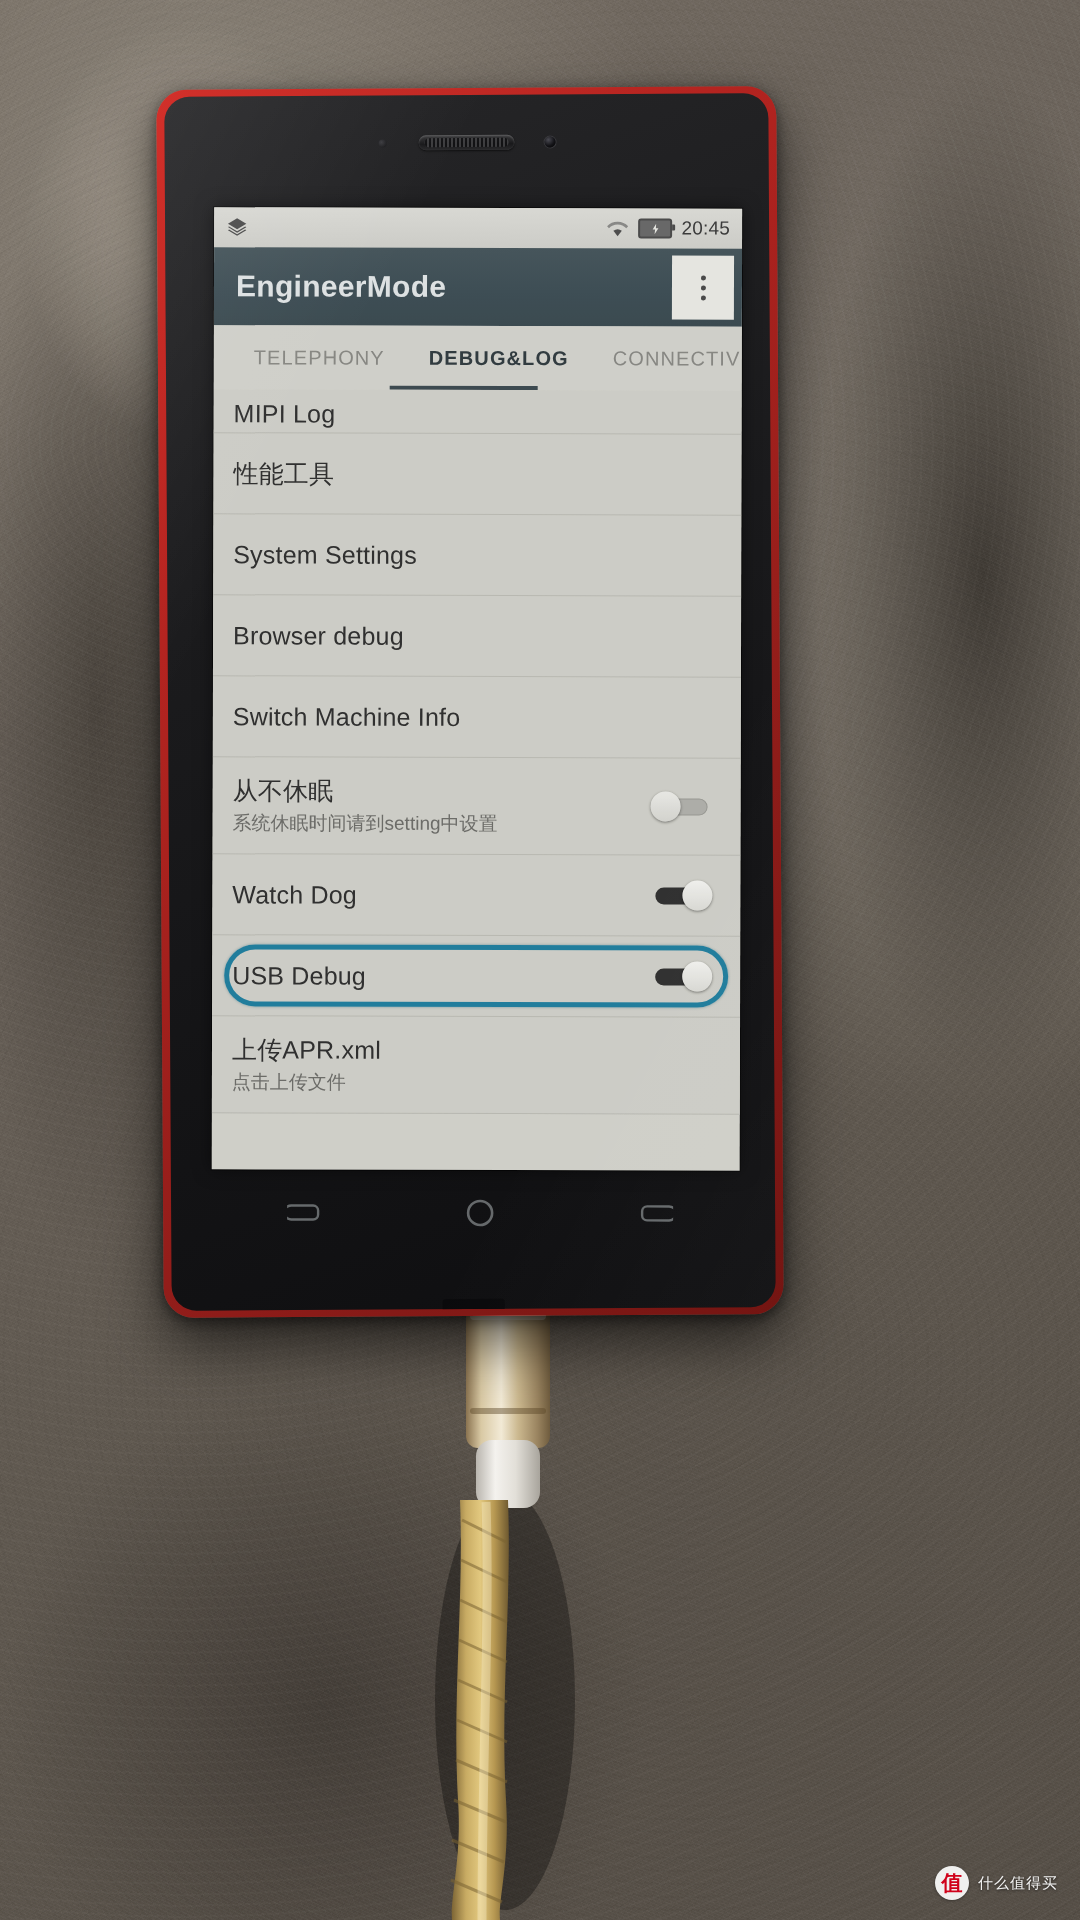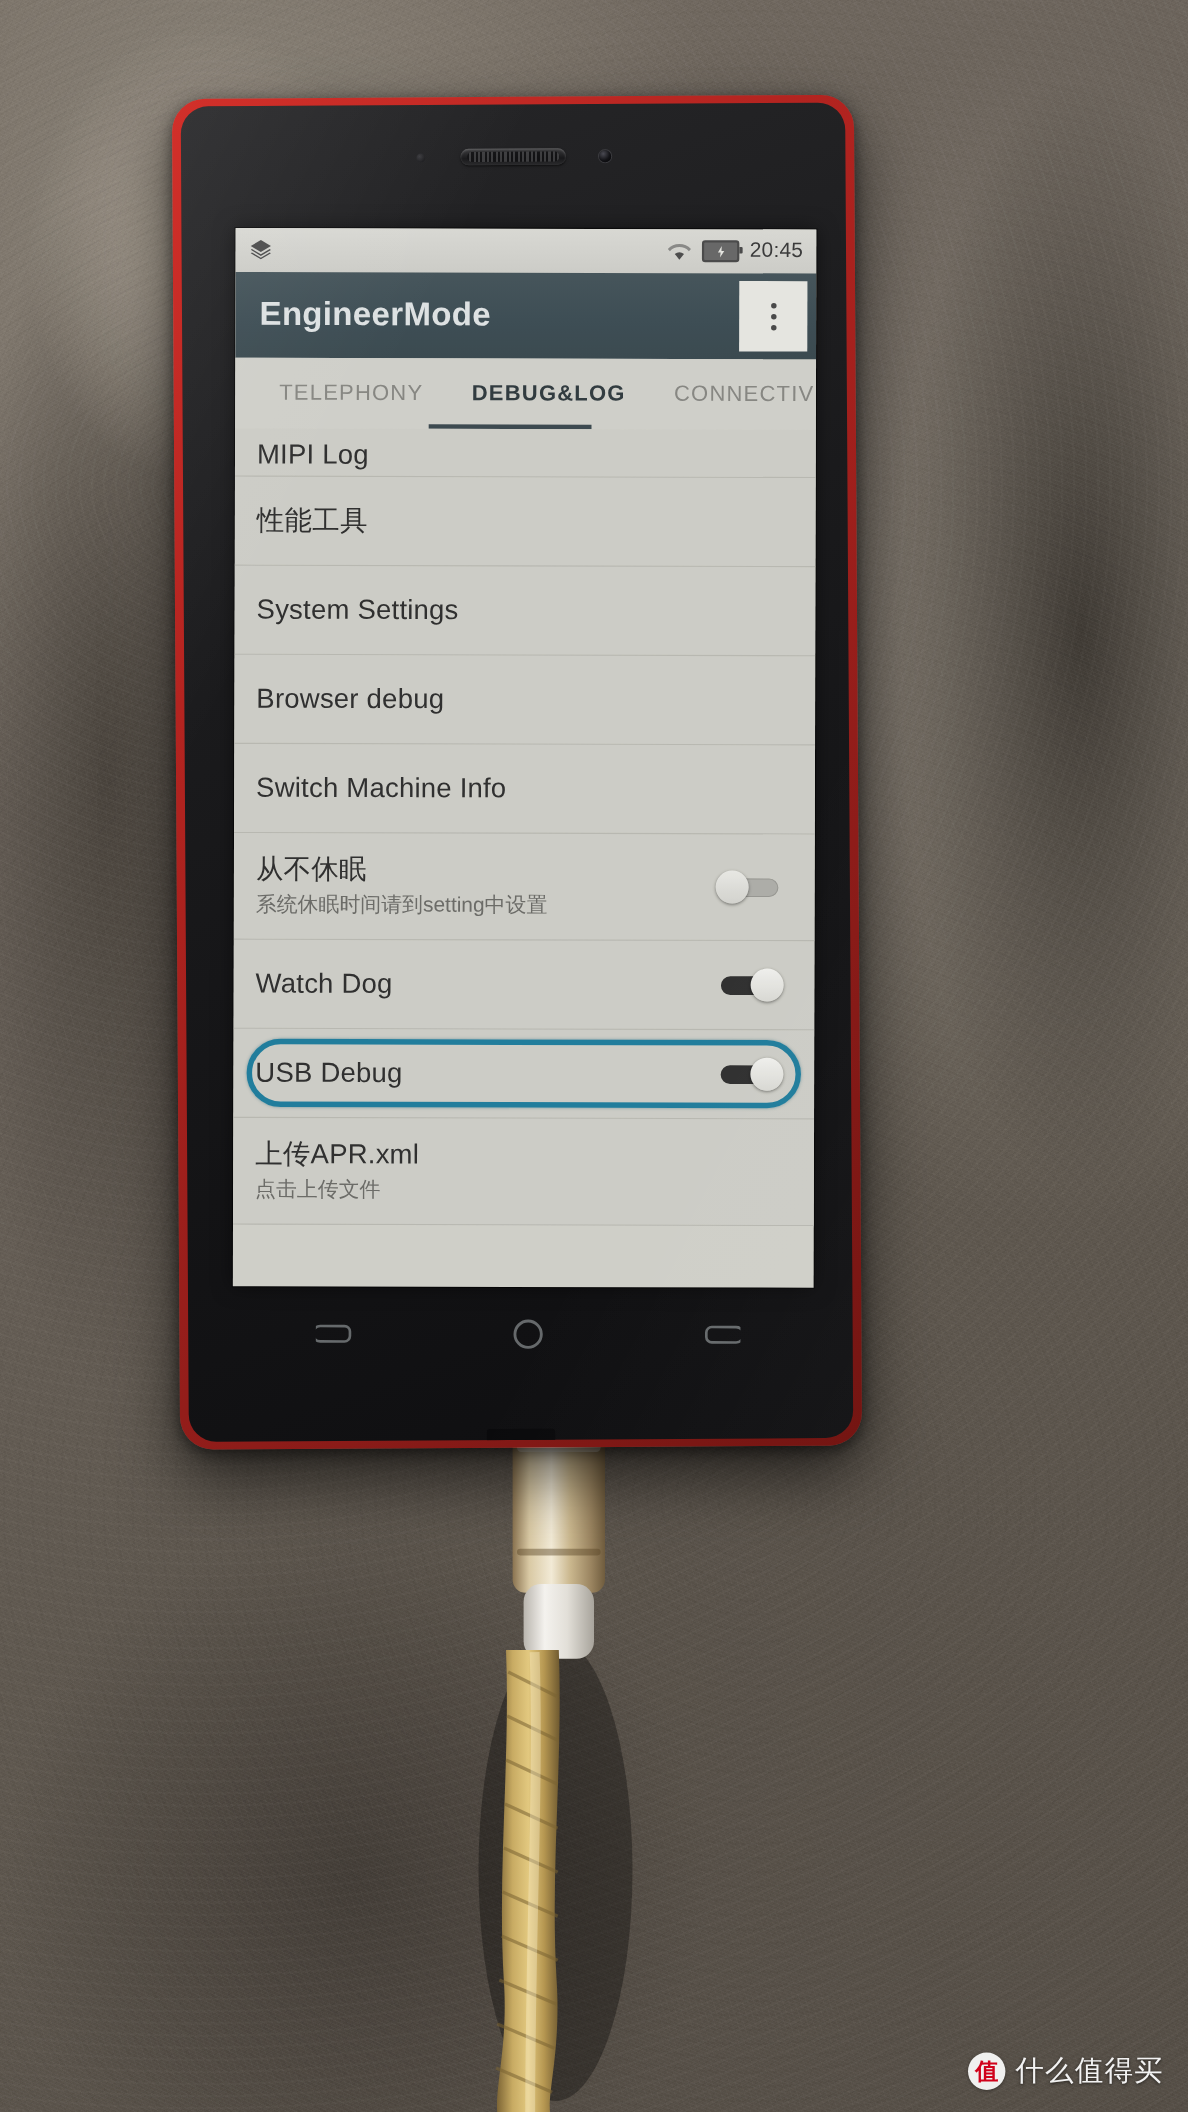--- a/index.html
+++ b/index.html
@@ -147,21 +147,21 @@
     width:62px;height:16px;border-radius:3px;background:#0a0a0c;}
 
   #cable{position:absolute;left:0;top:0;width:100%;height:100%;pointer-events:none;}
 
   
   #watermark{position:absolute;right:22px;bottom:20px;display:flex;align-items:center;gap:9px;}
   #wm-logo{width:34px;height:34px;border-radius:50%;background:#f0f0ef;
     display:flex;align-items:center;justify-content:center;
     font-size:21px;font-weight:700;color:#d0021b;font-family:"DejaVu Sans",sans-serif;
     box-shadow:0 1px 3px rgba(0,0,0,.35);}
-  #wm-text{font-size:26px;color:#f2f2f2;letter-spacing:1px;
+  #wm-text{font-size:15px;color:#f2f2f2;letter-spacing:1px;
     text-shadow:0 1px 3px rgba(0,0,0,.65);font-family:"DejaVu Sans",sans-serif;}
 </style>
 </head>
 <body>
 
 <div id="backdrop">
   <div class="felt-base"></div>
   <div class="felt-dark-l"></div>
   <div class="felt-dark-r"></div>
   <div class="felt-dark-b"></div>

